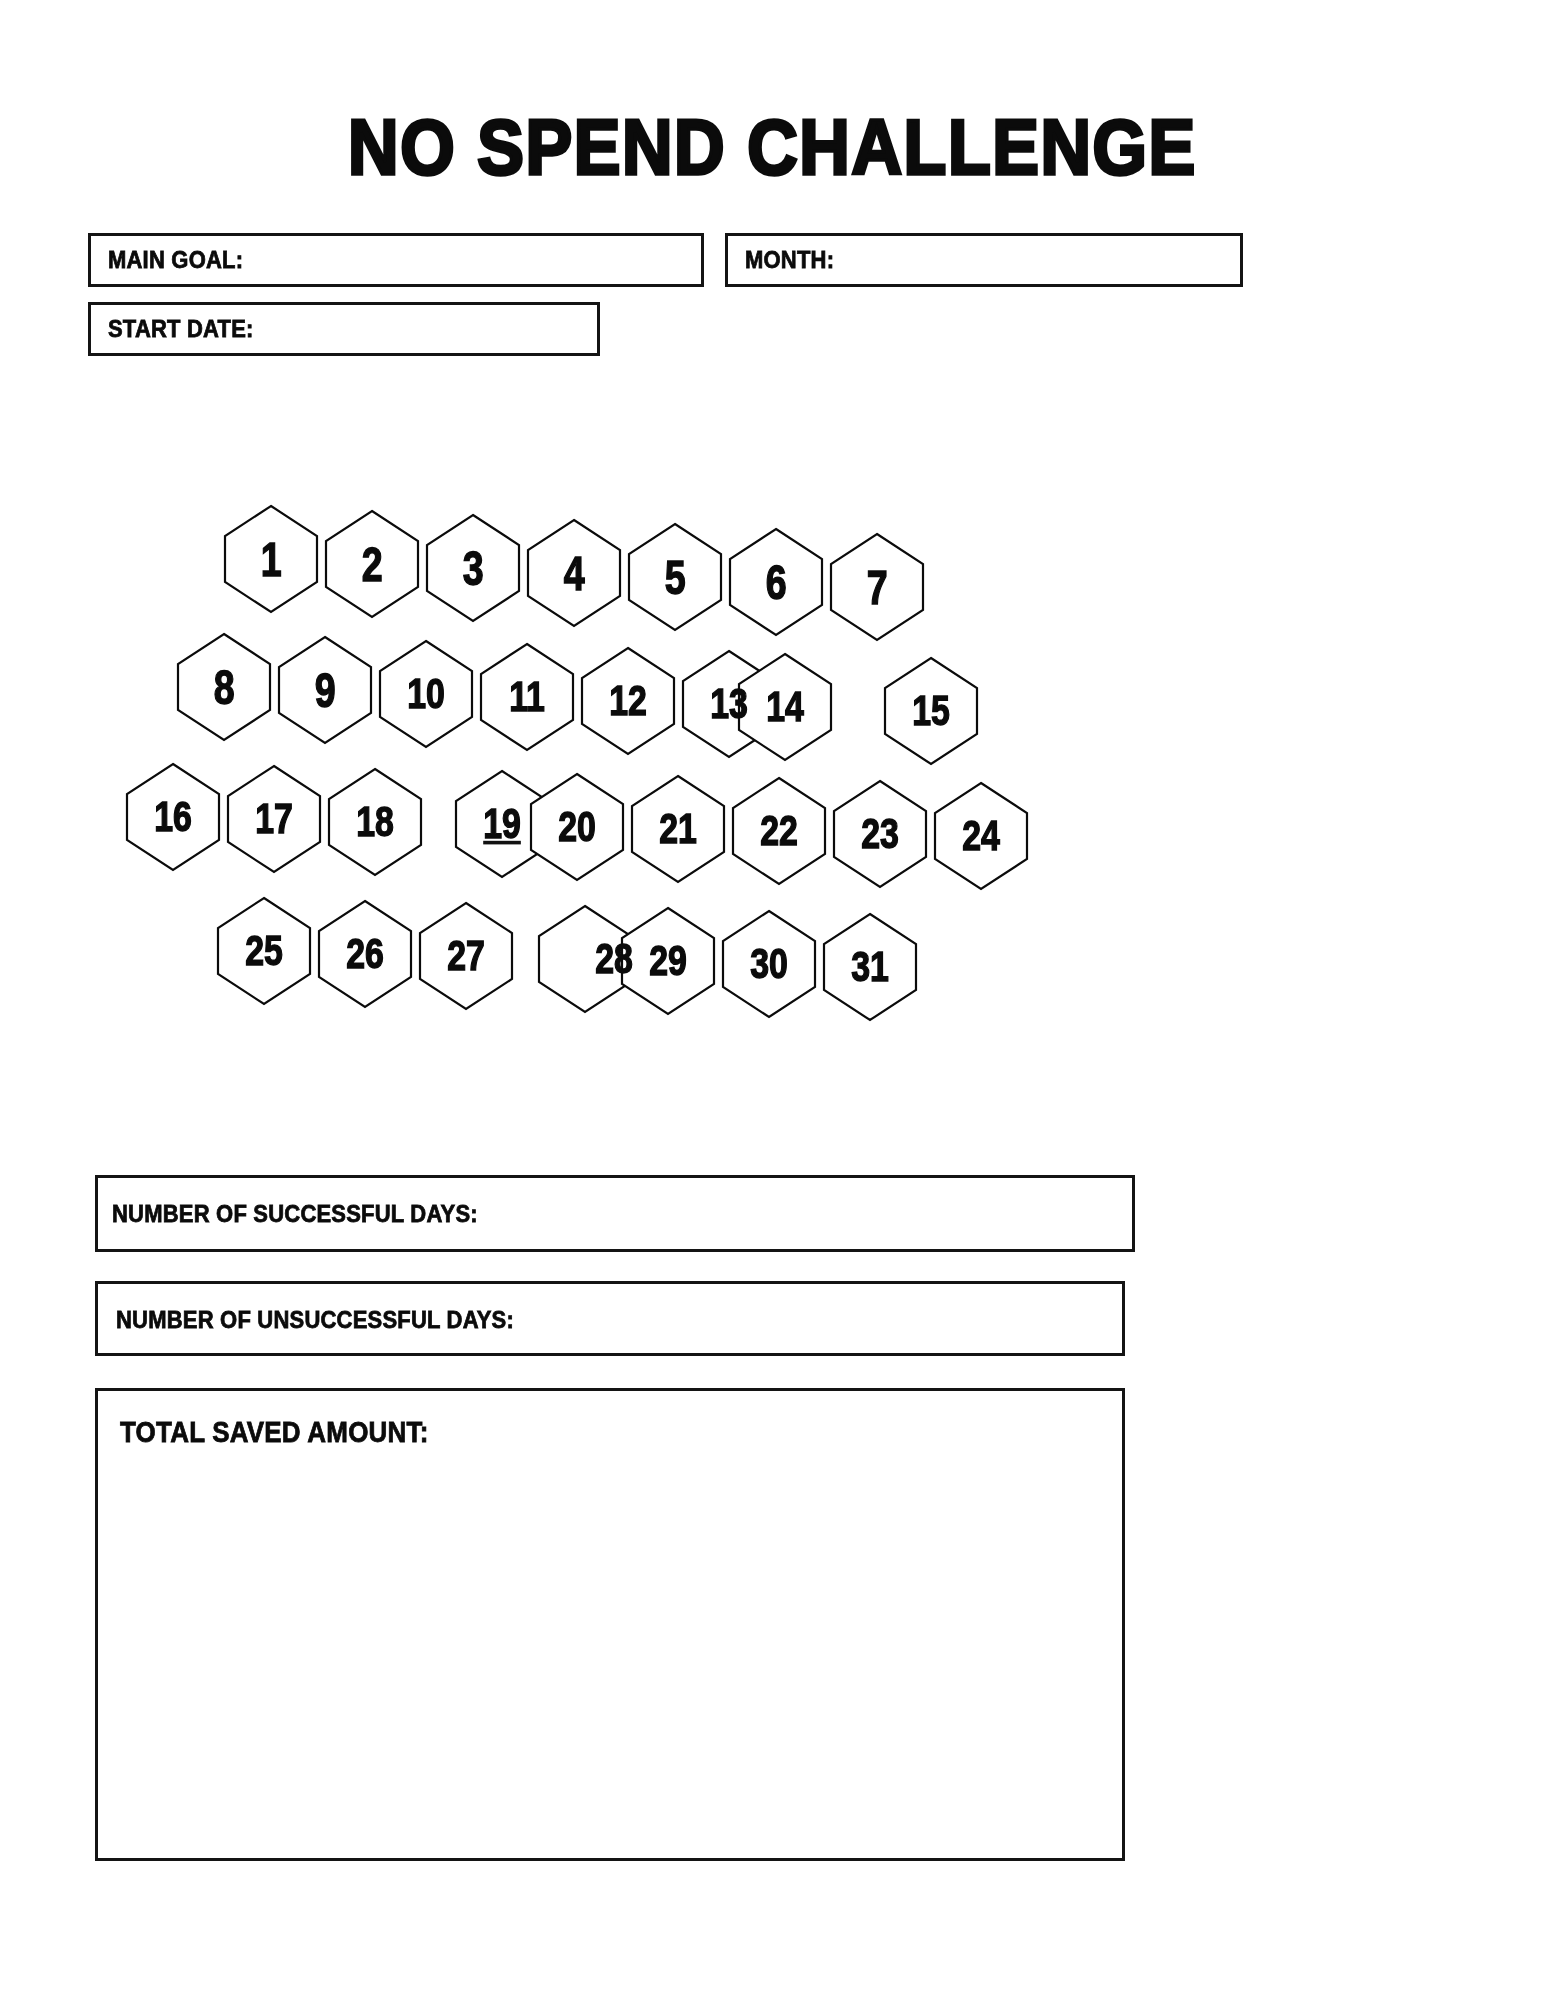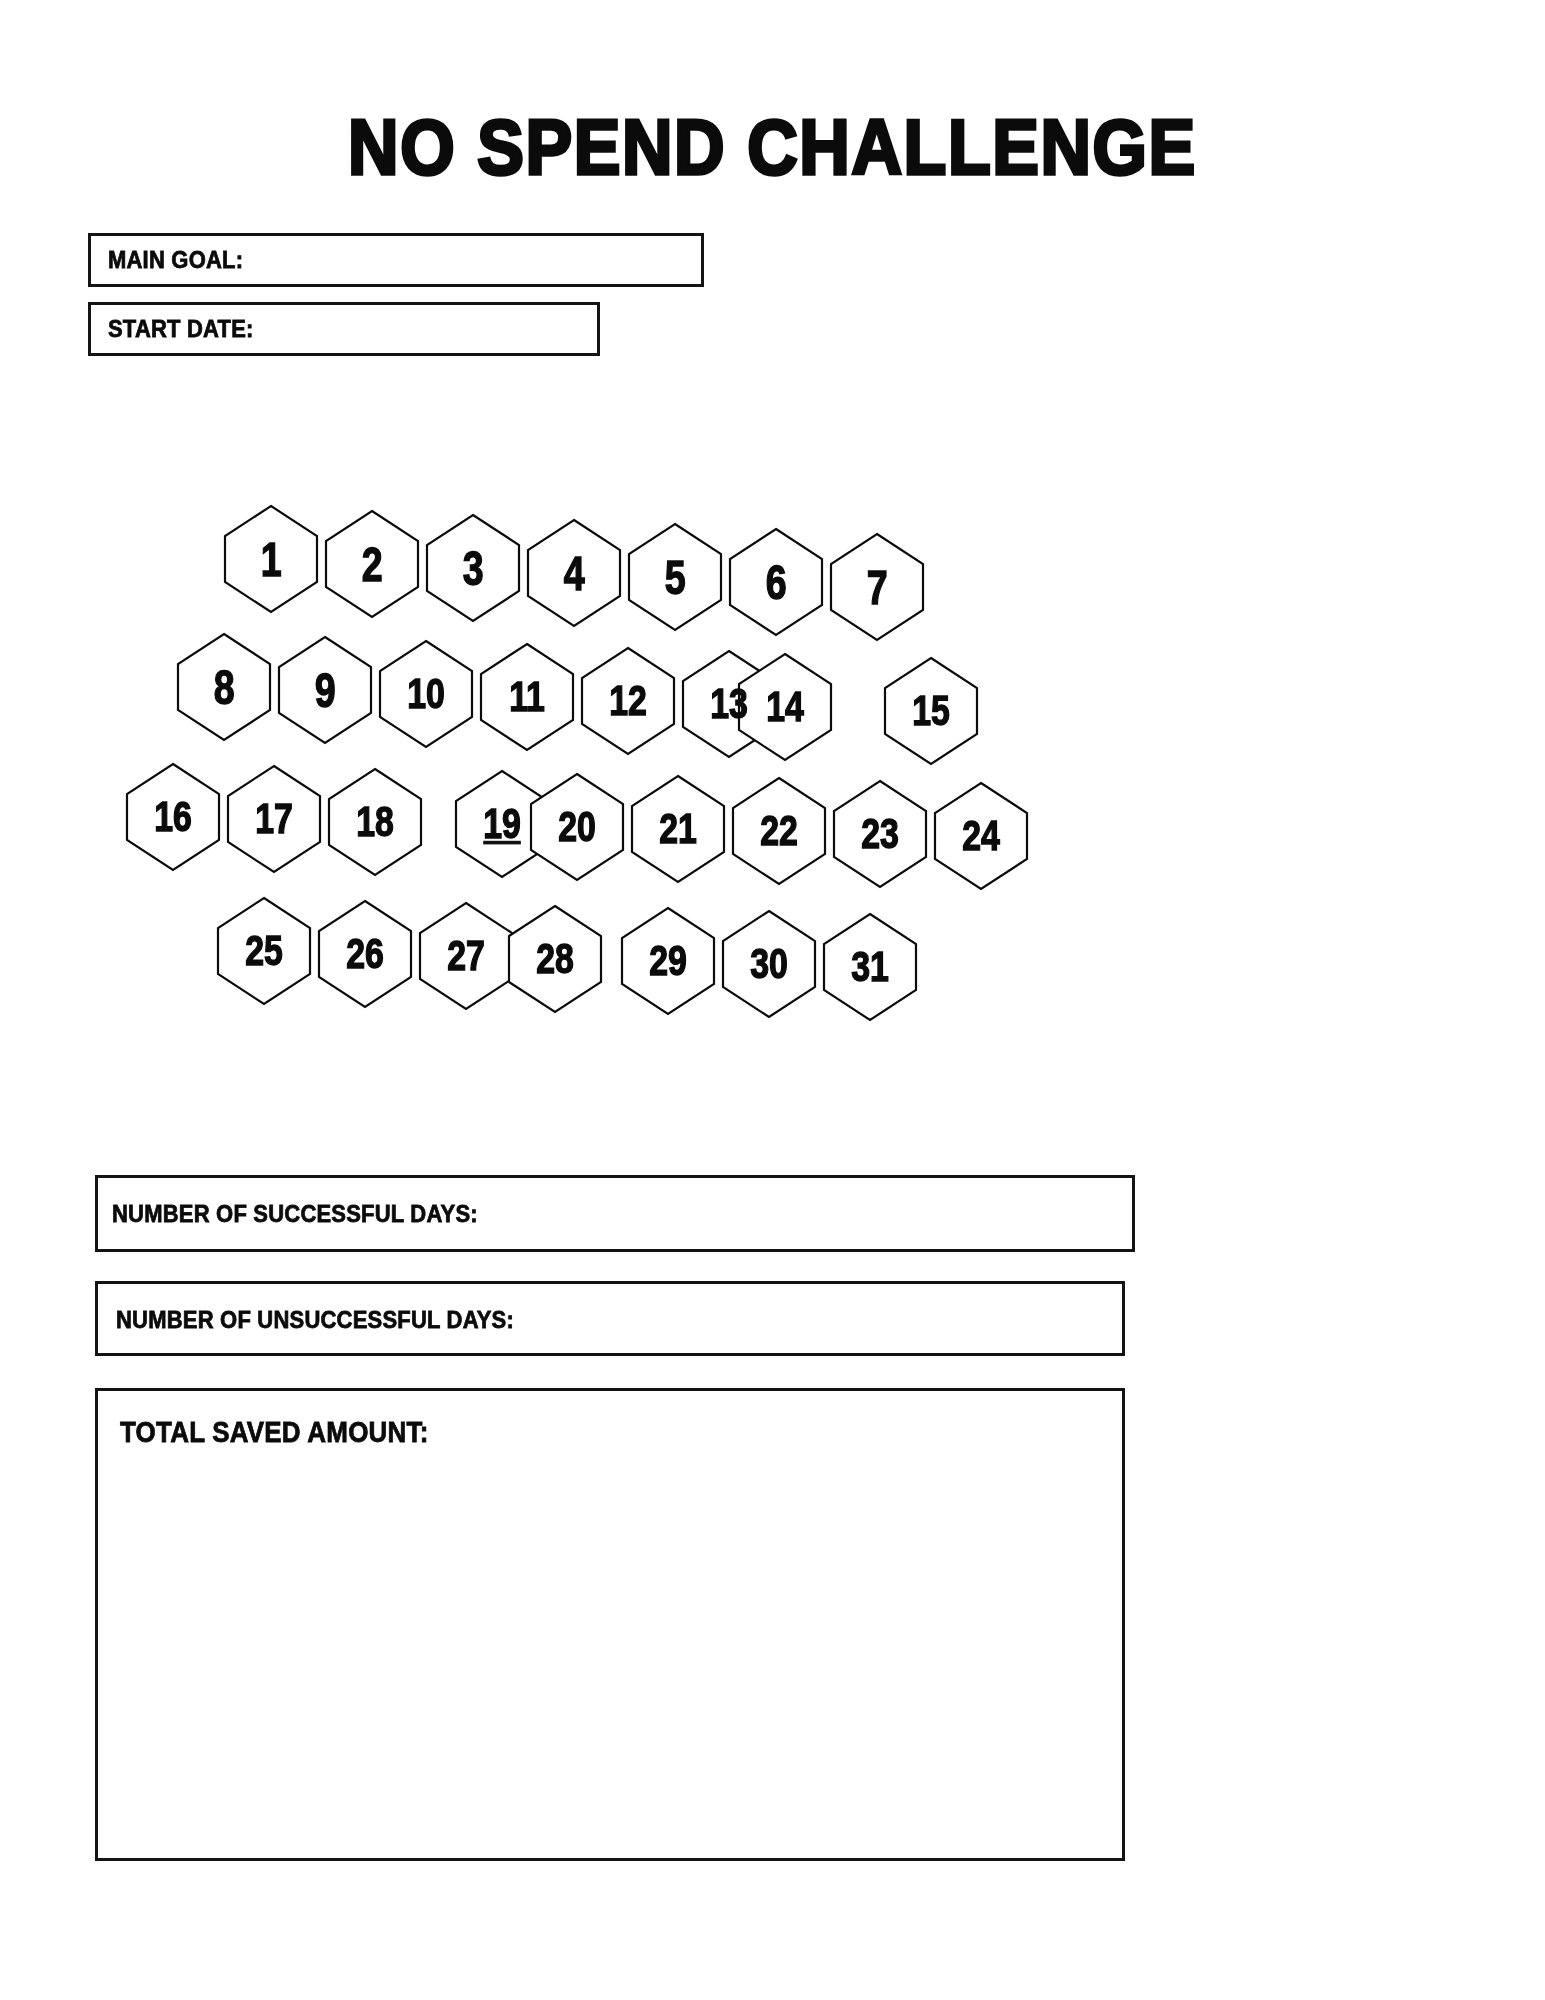--- a/index.html
+++ b/index.html
@@ -144,20 +144,23 @@
 <body>
 
 <div class="page">
 
   <div class="title">NO SPEND CHALLENGE</div>
 
   <div class="field-row" id="row-goal">
     <div class="field-box box-main-goal">
       <span class="field-label">MAIN GOAL:</span>
     </div>
+    <div class="field-box box-month">
+      <span class="field-label">MONTH:</span>
+    </div>
   </div>
 
   <div class="field-row" id="row-dates">
     <div class="field-box box-start-date">
       <span class="field-label">START DATE:</span>
     </div>
   </div>
 
   <div class="hex-area" id="hex-area">
       <div class="hex-row" style="left: 0px; top: 0px;">
@@ -322,21 +325,21 @@
             <polygon points="49,2 95,32 95,78 49,108 3,78 3,32" fill="#ffffff" stroke="#0b0b0b" stroke-width="2.2" stroke-linejoin="miter"></polygon>
           </svg>
           <span class="hex-num" style="font-size: 36px;">26</span>
         </div>
         <div class="hex" style="left: 417px; top: 901.2px;">
           <svg viewBox="0 0 98 110">
             <polygon points="49,2 95,32 95,78 49,108 3,78 3,32" fill="#ffffff" stroke="#0b0b0b" stroke-width="2.2" stroke-linejoin="miter"></polygon>
           </svg>
           <span class="hex-num" style="font-size: 36px;">27</span>
         </div>
-        <div class="hex" style="left: 506px; top: 903.8px;">
+        <div class="hex" style="left: 536px; top: 903.8px; justify-content: flex-end;">
           <svg viewBox="0 0 98 110">
             <polygon points="49,2 95,32 95,78 49,108 3,78 3,32" fill="#ffffff" stroke="#0b0b0b" stroke-width="2.2" stroke-linejoin="miter"></polygon>
           </svg>
           <span class="hex-num" style="font-size: 36px;">28</span>
         </div>
         <div class="hex" style="left: 619px; top: 906.4px;">
           <svg viewBox="0 0 98 110">
             <polygon points="49,2 95,32 95,78 49,108 3,78 3,32" fill="#ffffff" stroke="#0b0b0b" stroke-width="2.2" stroke-linejoin="miter"></polygon>
           </svg>
           <span class="hex-num" style="font-size: 36px;">29</span>

